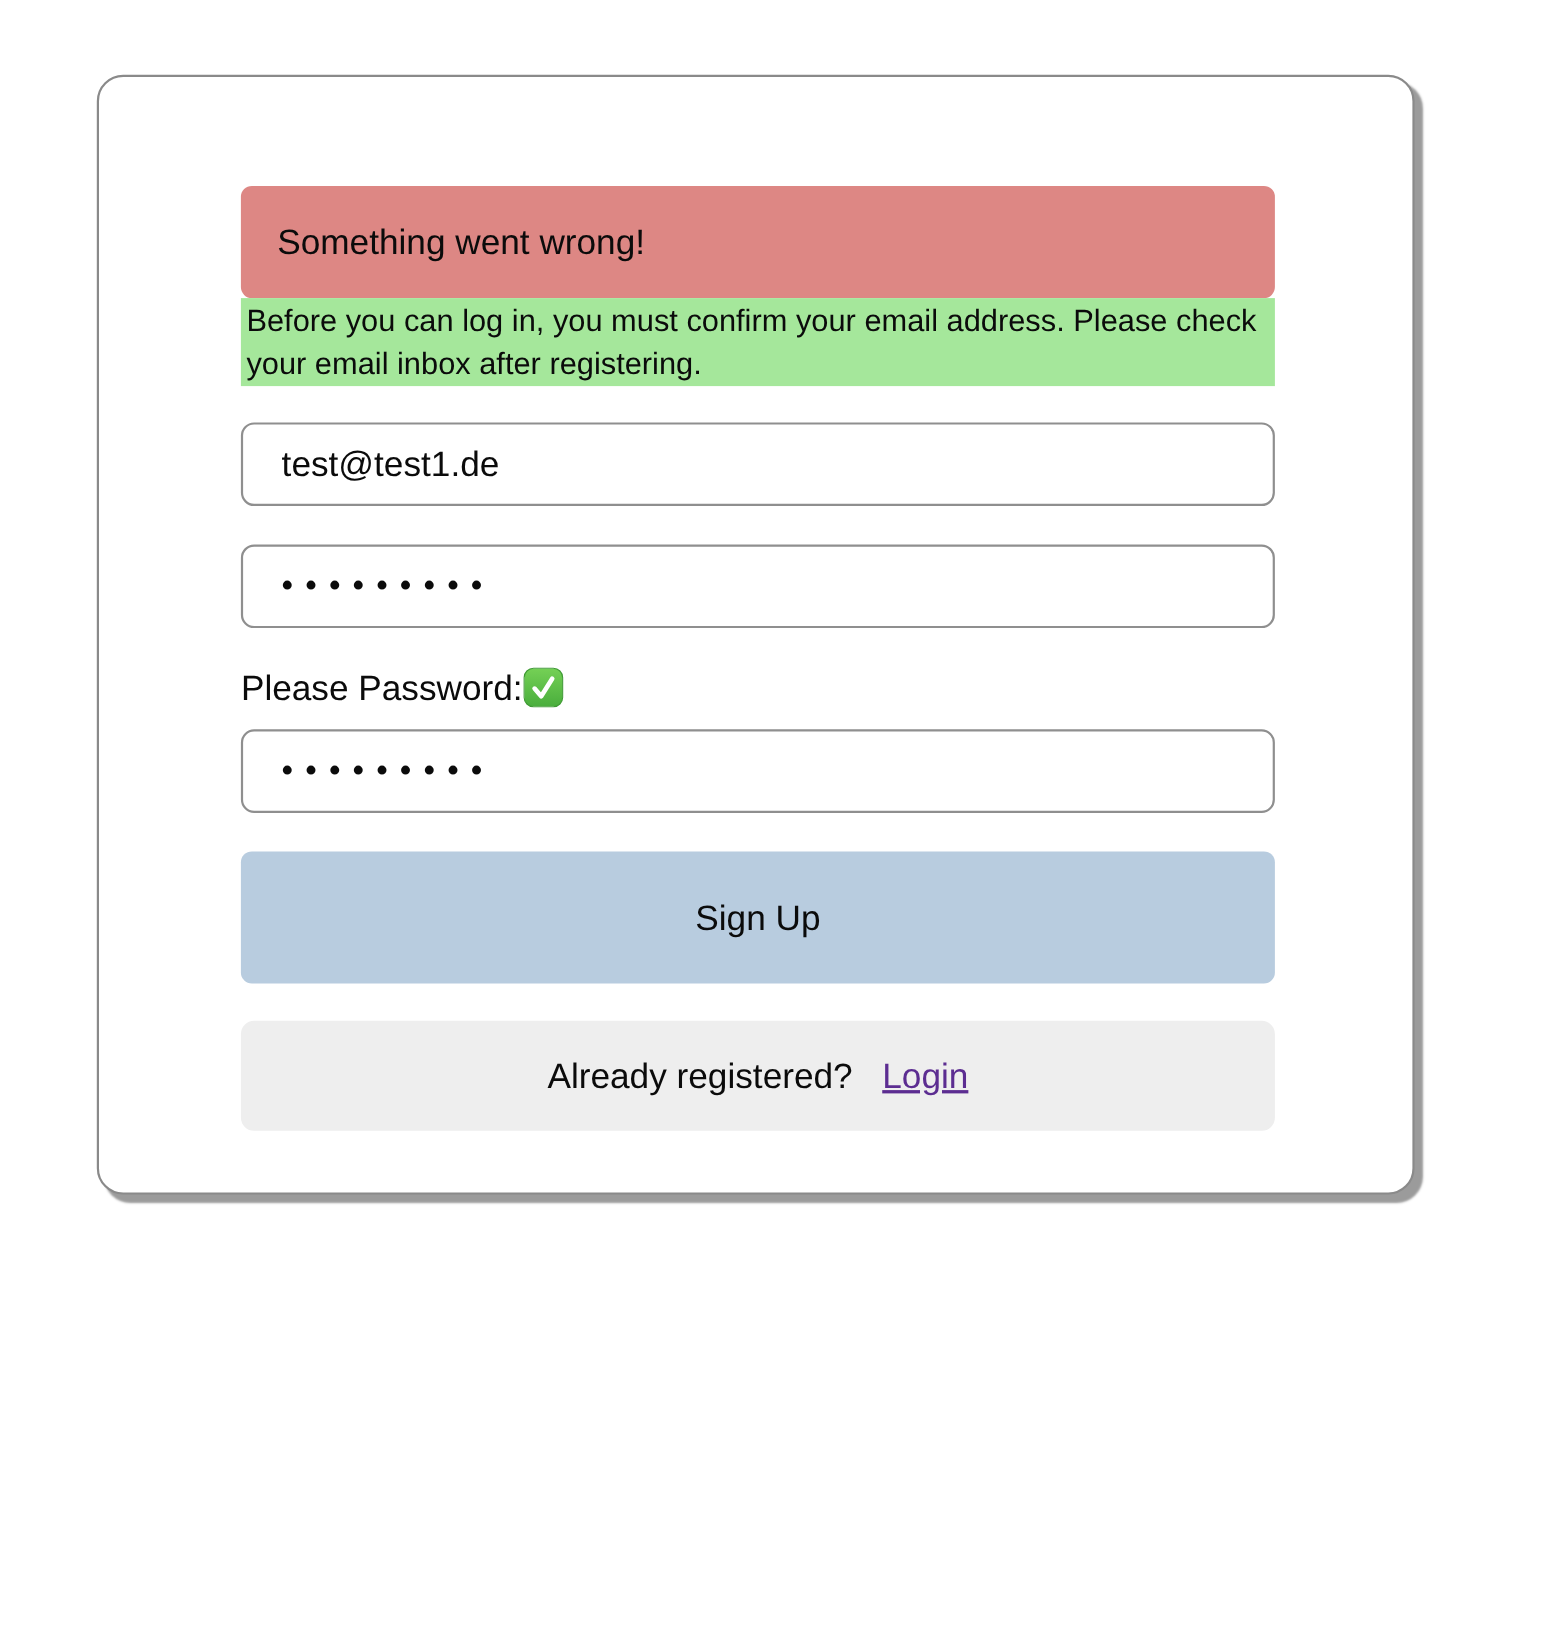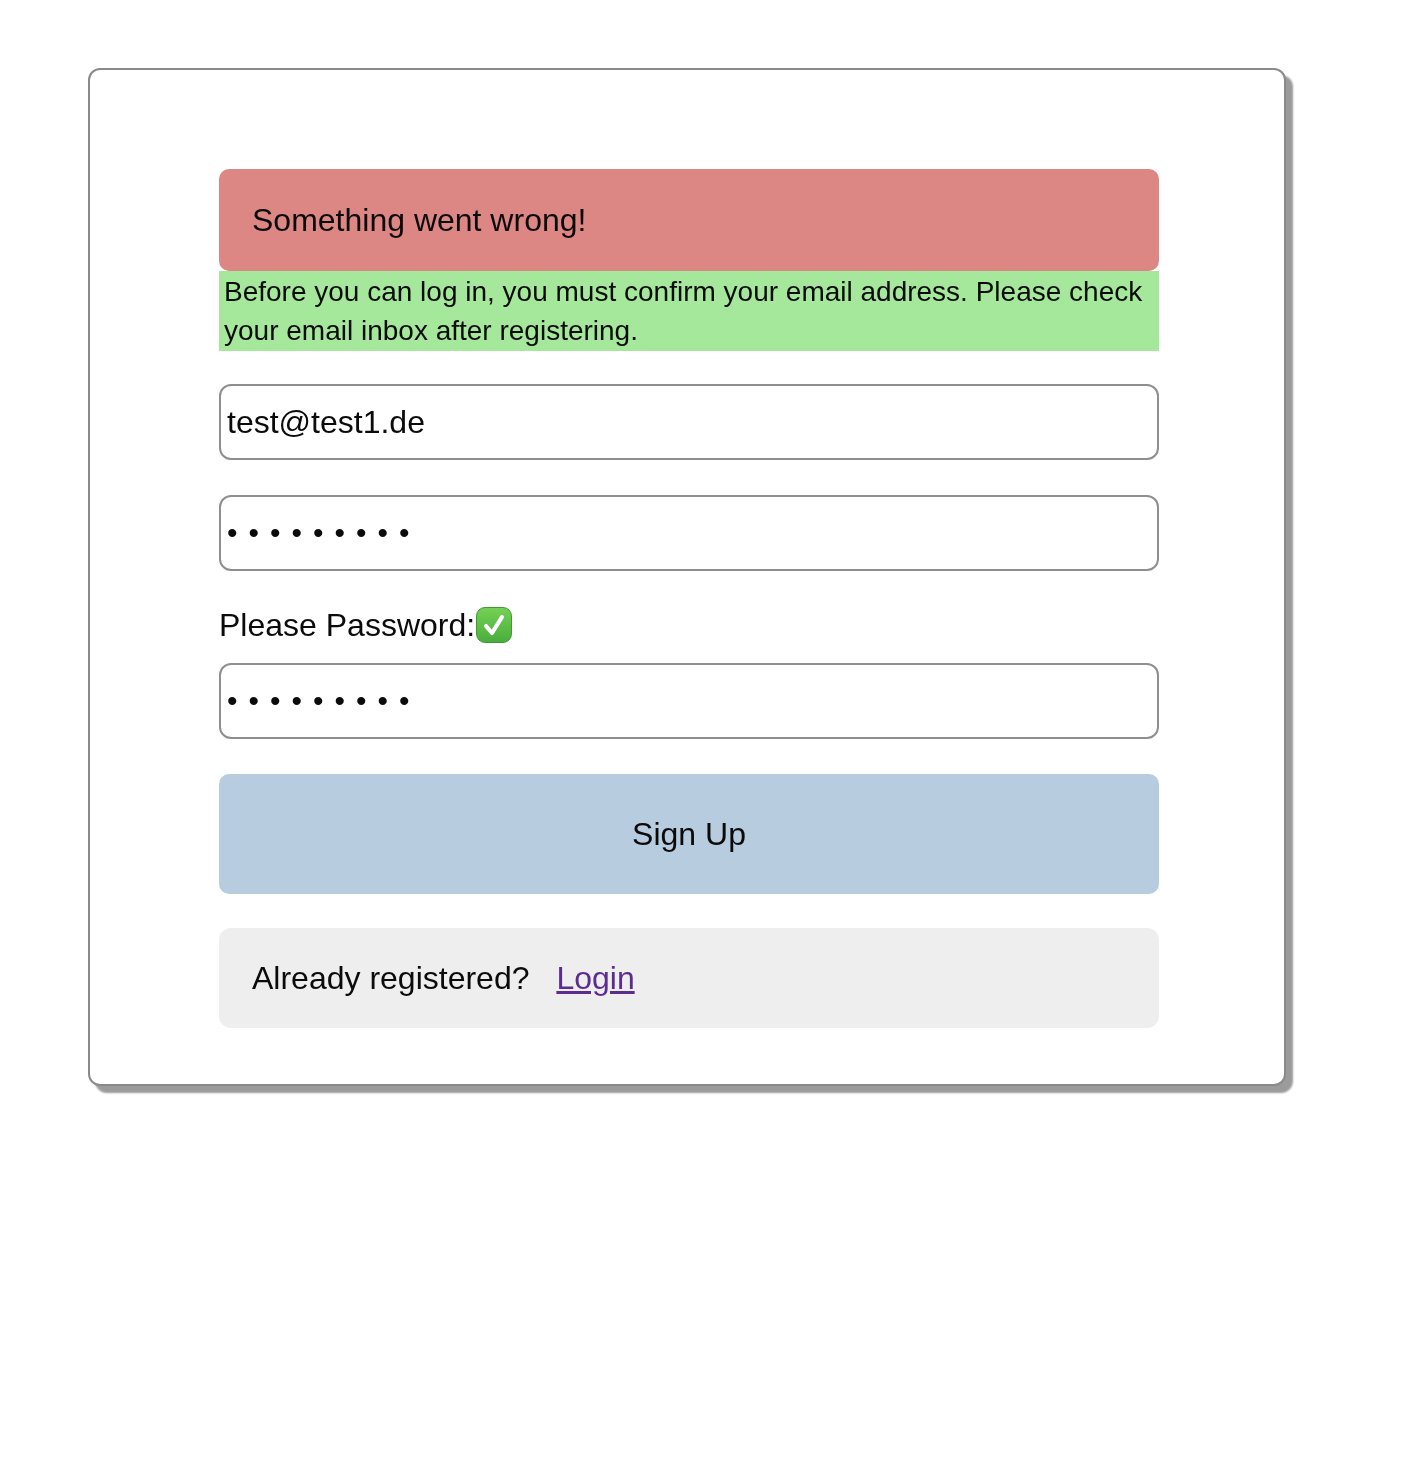--- a/index.html
+++ b/index.html
@@ -17,21 +17,21 @@
     overflow: hidden;
     background: #ffffff;
   }
   .card {
     position: absolute;
     left: 88px;
     top: 68px;
     width: 1198px;
     background: #ffffff;
     border: 2px solid #8a8a8a;
-    border-radius: 12px;
+    border-radius: 24px;
     box-shadow: 7px 7px 2px #9b9b9b;
     padding: 99px 125px 56px 129px;
   }
   .alert-error {
     background: #dd8784;
     border-radius: 10px;
     padding: 33px;
     font-size: 32px;
     line-height: 36px;
     margin: 0;
@@ -70,21 +70,21 @@
   input.text-input {
     display: block;
     width: 100%;
     height: 76px;
     border: 2px solid #8f8f8f;
     border-radius: 12px;
     background: #ffffff;
     color: #0b0b0b;
     font-family: inherit;
     font-size: 32px;
-    padding: 0 6px;
+    padding: 0 35px;
     margin: 0 0 35px 0;
     outline: none;
   }
   input.masked {
     font-size: 30px;
     letter-spacing: 11px;
   }
   button.signup-button {
     display: block;
     width: 100%;
@@ -97,20 +97,21 @@
     color: #0b0b0b;
     margin: 0 0 34px 0;
     cursor: pointer;
   }
   .footer-box {
     background: #eeeeee;
     border-radius: 12px;
     padding: 32px 33px;
     font-size: 32px;
     line-height: 36px;
+    text-align: center;
   }
   a.login-link {
     color: #5c2d91;
     text-decoration: underline;
     margin-left: 18px;
   }
 </style>
 </head>
 <body>
 

